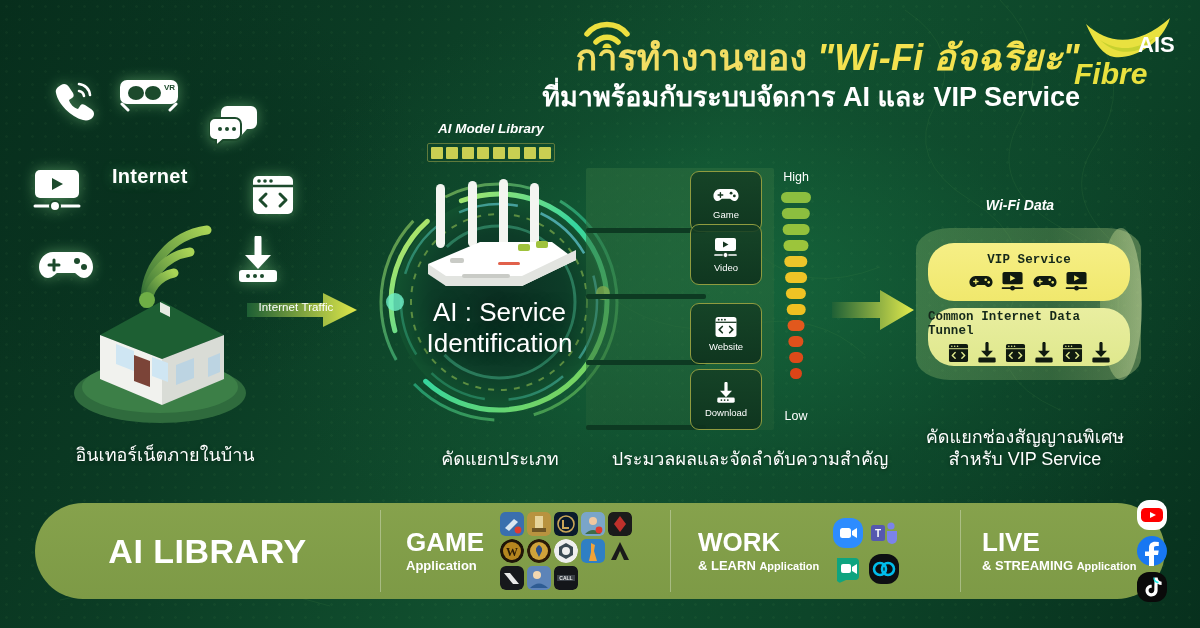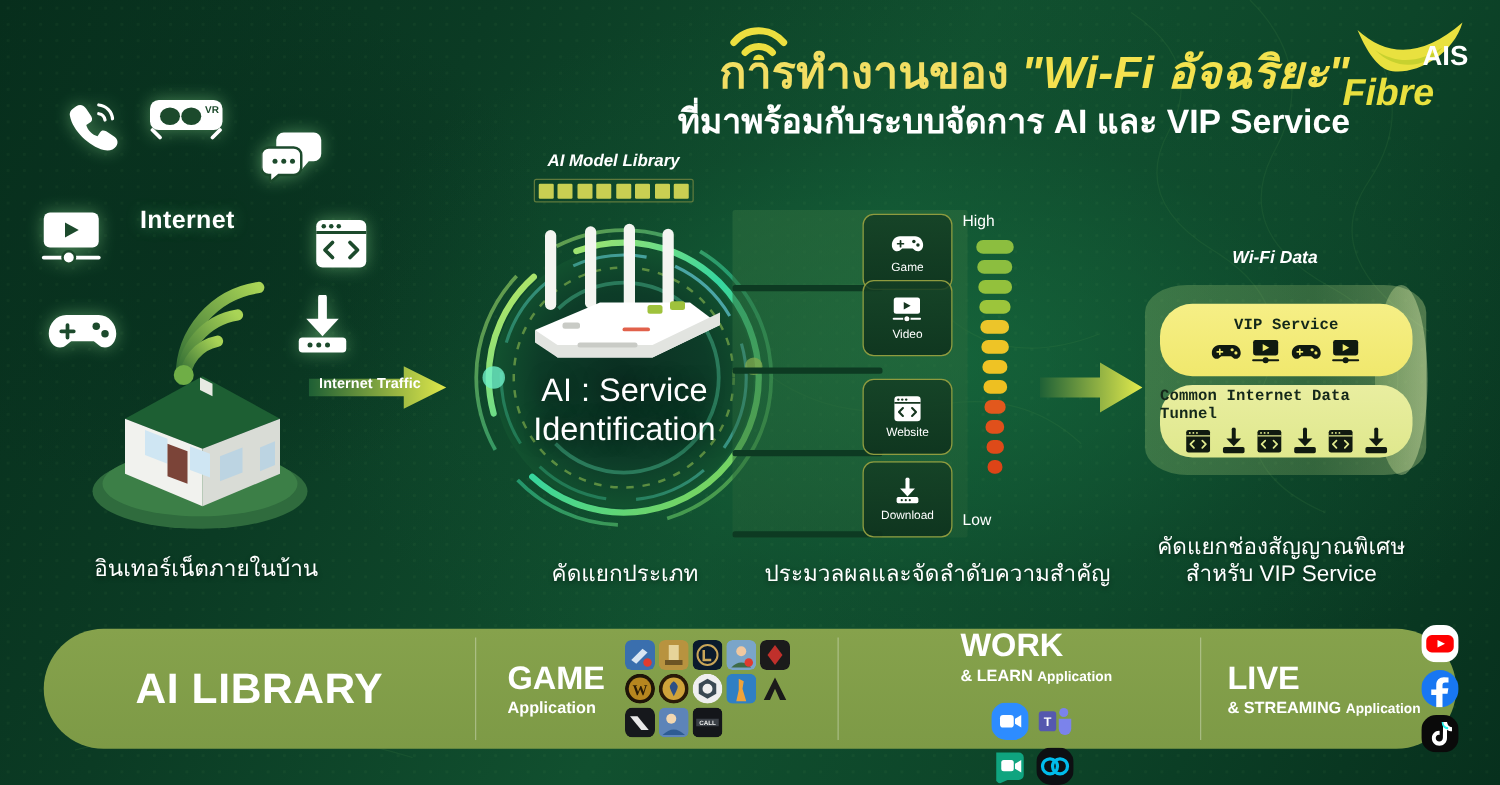--- a/index.html
+++ b/index.html
@@ -42,21 +42,21 @@
     position: absolute; left: 112px; top: 165px;
     font-size: 20px; font-weight: 700; color: #fff; letter-spacing: .3px;
     text-shadow: 0 0 12px rgba(120,220,140,.45);
   }
   #wifi-green { position: absolute; left: 133px; top: 216px; width: 84px; height: 92px; }
   #house { position: absolute; left: 60px; top: 275px; width: 200px; height: 150px; }
 
   .traffic-arrow { position: absolute; left: 247px; top: 292px; width: 110px; height: 36px; }
   .traffic-label {
     position: absolute; left: 252px; top: 301px; width: 88px; text-align: center;
-    font-size: 11.5px; color: #ffffff; font-weight: 700; letter-spacing: .1px;
+    font-size: 11.5px; color: #ffffff; font-weight: 400; letter-spacing: .1px;
   }
 
   
   #aml-label { position: absolute; left: 438px; top: 121px; font-size: 13.5px; font-style: italic; color: #ffffff; font-weight: 600; }
   #aml-bar {
     position: absolute; left: 427px; top: 143px; width: 128px; height: 19px;
     border: 1px solid #5f7a3c; border-radius: 2px;
     display: flex; align-items: center; justify-content: space-between; padding: 2px 3px;
   }
   #aml-bar i { display: block; width: 12px; height: 12px; background: #c9cf52; border-radius: 1px; }
@@ -80,21 +80,21 @@
     position: absolute; left: 690px; width: 72px; height: 61px;
     border: 1px solid #8f9b3f; border-radius: 9px;
     background: linear-gradient(180deg, rgba(20,62,36,.85), rgba(14,50,29,.9));
     display: flex; flex-direction: column; align-items: center; justify-content: center; gap: 3px;
   }
   .cat-card .lbl { font-size: 9.5px; color: #fff; }
   .cat-ico { width: 26px; height: 22px; display: block; }
 
   #prio { position: absolute; left: 778px; top: 192px; width: 36px; height: 192px; }
   .prio-seg { position: absolute; height: 11px; border-radius: 6px; left: 50%; transform: translateX(-50%); }
-  .prio-cap { position: absolute; left: 770px; width: 52px; color: #fff; font-size: 12.5px; }
+  .prio-cap { position: absolute; left: 770px; width: 52px; text-align: center; color: #fff; font-size: 12.5px; }
 
   
   #big-arrow { position: absolute; left: 832px; top: 288px; width: 82px; height: 44px; }
   #wifi-data-label { position: absolute; left: 900px; top: 197px; width: 240px; text-align: center;
     font-size: 14px; font-style: italic; font-weight: 600; color: #fff; }
   #cyl {
     position: absolute; left: 916px; top: 228px; width: 225px; height: 152px;
     background: linear-gradient(90deg, rgba(160,200,120,.30) 0%, rgba(190,220,130,.22) 60%, rgba(210,230,150,.34) 100%);
     border-radius: 34px / 22px;
   }
@@ -124,21 +124,21 @@
     border-radius: 48px;
     display: flex; align-items: stretch;
   }
   .seg { display: flex; align-items: center; position: relative; }
   .seg + .seg::before {
     content: ""; position: absolute; left: 0; top: 7px; bottom: 7px; width: 1px; background: rgba(255,255,255,.32);
   }
   #seg-lib { width: 345px; justify-content: center; }
   #seg-lib .big { font-size: 34px; font-weight: 700; color: #fff; letter-spacing: .5px; }
   #seg-game { width: 290px; padding-left: 26px; gap: 16px; }
-  #seg-work { width: 290px; padding-left: 28px; gap: 14px; flex-direction: column; }
+  #seg-work { width: 290px; padding-left: 28px; gap: 14px; }
   #seg-live { width: 205px; padding-left: 22px; }
   .seg-txt .l1 { font-size: 26px; font-weight: 700; color: #fff; line-height: 1.02; }
   .seg-txt .l2 { font-size: 13px; font-weight: 700; color: #fff; margin-top: 3px; white-space: nowrap; }
   .seg-txt .l2 .sm { font-size: 11px; font-weight: 700; }
   .app-grid { display: flex; flex-wrap: wrap; width: 132px; gap: 3px; }
   .app-grid.w2 { width: 72px; gap: 6px; }
   .app { width: 24px; height: 24px; border-radius: 5px; overflow: hidden; flex: 0 0 auto; }
   .app.rnd { border-radius: 12px; }
   .app.plain { background: transparent; }
 </style>

